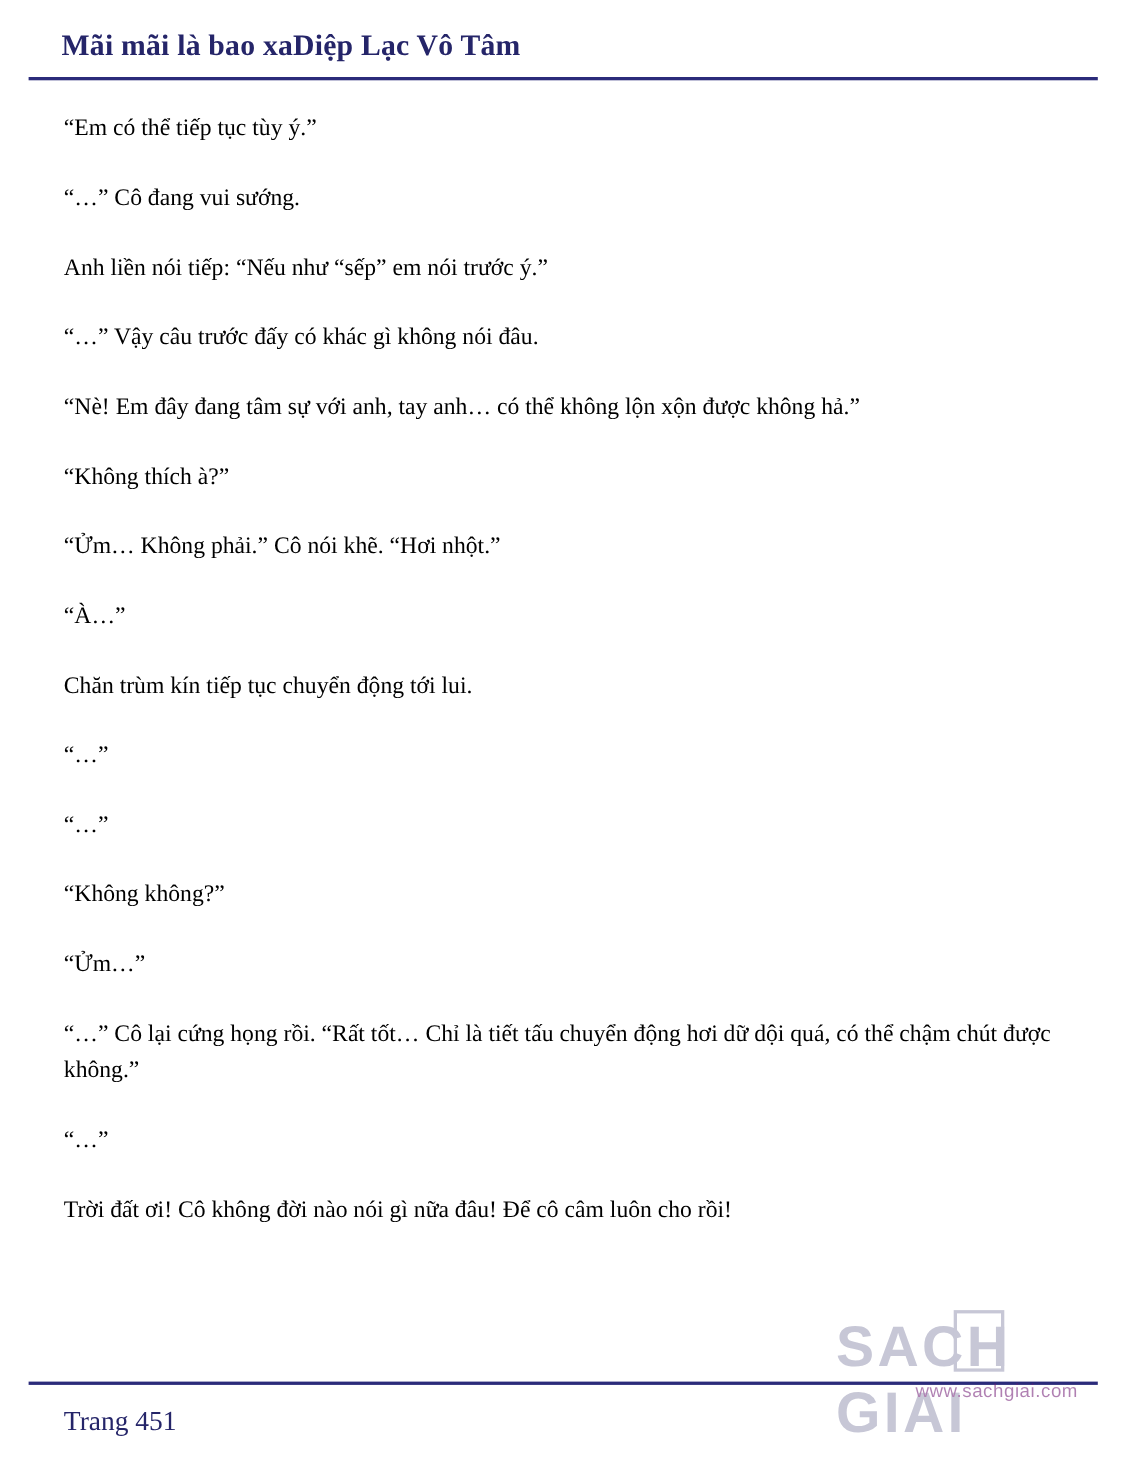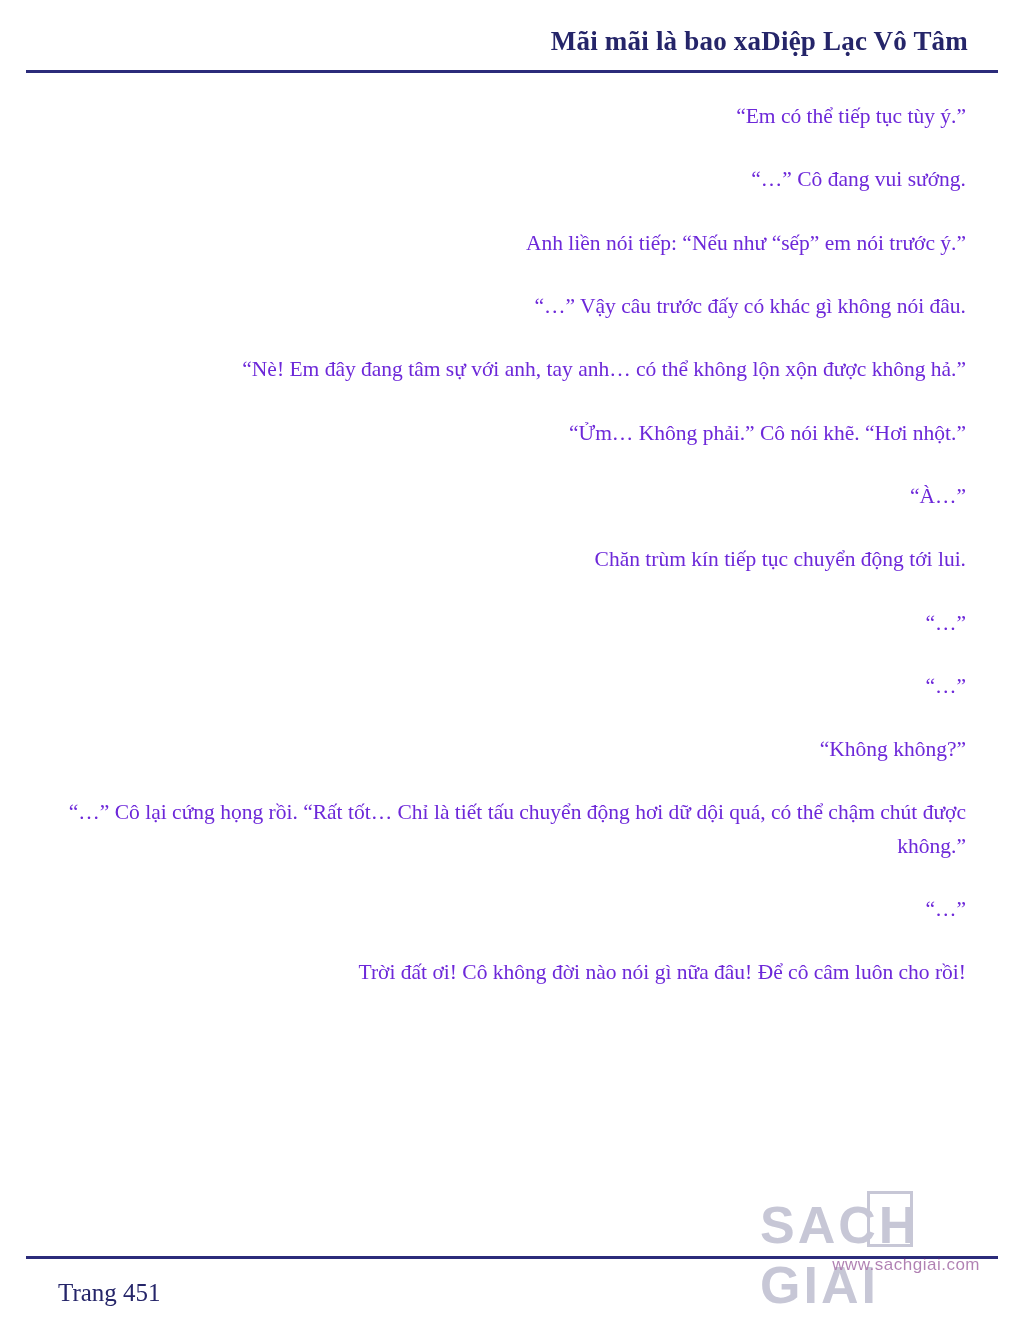--- a/index.html
+++ b/index.html
@@ -21,23 +21,22 @@
     height: 1325px;
     box-sizing: border-box;
   }
   
   .header {
     position: absolute;
     left: 56px;
     right: 56px;
     top: 26px;
     display: flex;
-    justify-content: flex-end;
+    justify-content: flex-start;
     align-items: baseline;
-    margin-left: 15px;
   }
   .header-title,
   .header-author {
     font-family: "Liberation Serif", serif;
     font-size: 27px;
     font-weight: bold;
     color: #252569;
     letter-spacing: 0.2px;
     white-space: nowrap;
   }
@@ -53,23 +52,23 @@
   .content {
     position: absolute;
     left: 58px;
     right: 58px;
     top: 100px;
   }
   .para {
     font-family: "Liberation Serif", serif;
     font-size: 21.5px;
     line-height: 1.55;
-    color: #6d28d9;
+    color: #000000;
     margin: 0 0 30px 0;
-    text-align: right;
+    text-align: left;
   }
   
   .footer-rule {
     position: absolute;
     left: 26px;
     right: 26px;
     bottom: 66px;
     height: 3px;
     background: #2b2b7a;
   }
@@ -131,26 +130,28 @@
     <div class="header-author">Diệp Lạc Vô Tâm</div>
   </div>
   <div class="header-rule"></div>
 
   <div class="content">
     <p class="para">“Em có thể tiếp tục tùy ý.”</p>
     <p class="para">“…” Cô đang vui sướng.</p>
     <p class="para">Anh liền nói tiếp: “Nếu như “sếp” em nói trước ý.”</p>
     <p class="para">“…” Vậy câu trước đấy có khác gì không nói đâu.</p>
     <p class="para">“Nè! Em đây đang tâm sự với anh, tay anh… có thể không lộn xộn được không hả.”</p>
+    <p class="para">“Không thích à?”</p>
     <p class="para">“Ửm… Không phải.” Cô nói khẽ. “Hơi nhột.”</p>
     <p class="para">“À…”</p>
     <p class="para">Chăn trùm kín tiếp tục chuyển động tới lui.</p>
     <p class="para">“…”</p>
     <p class="para">“…”</p>
     <p class="para">“Không không?”</p>
+    <p class="para">“Ửm…”</p>
     <p class="para">“…” Cô lại cứng họng rồi. “Rất tốt… Chỉ là tiết tấu chuyển động hơi dữ dội quá, có thể chậm chút được không.”</p>
     <p class="para">“…”</p>
     <p class="para">Trời đất ơi! Cô không đời nào nói gì nữa đâu! Để cô câm luôn cho rồi!</p>
 
   </div>
 
   <div class="footer-rule"></div>
   <div class="footer-page">Trang 451</div>
 
   <div class="watermark">

